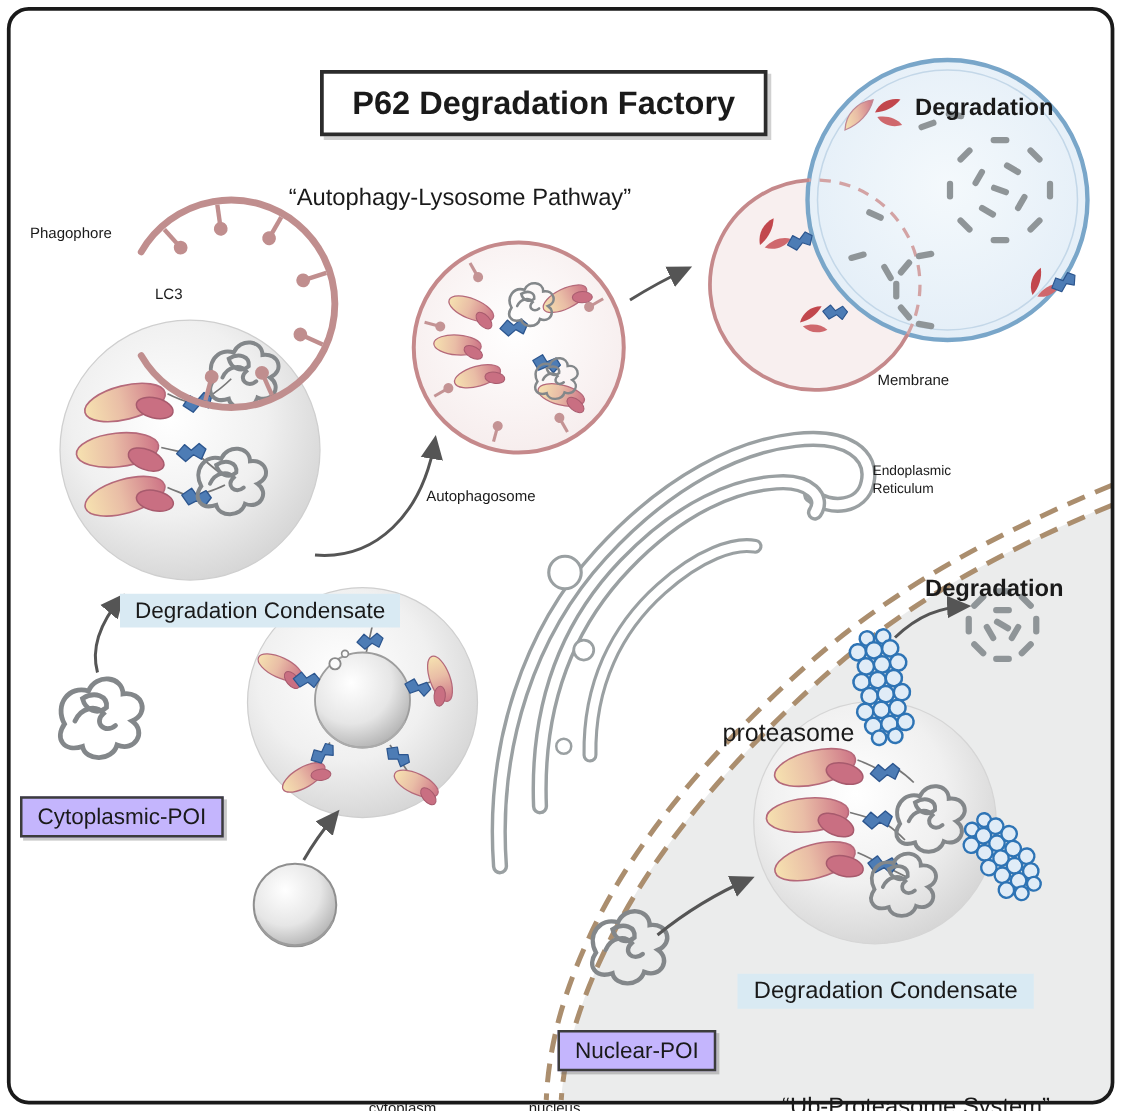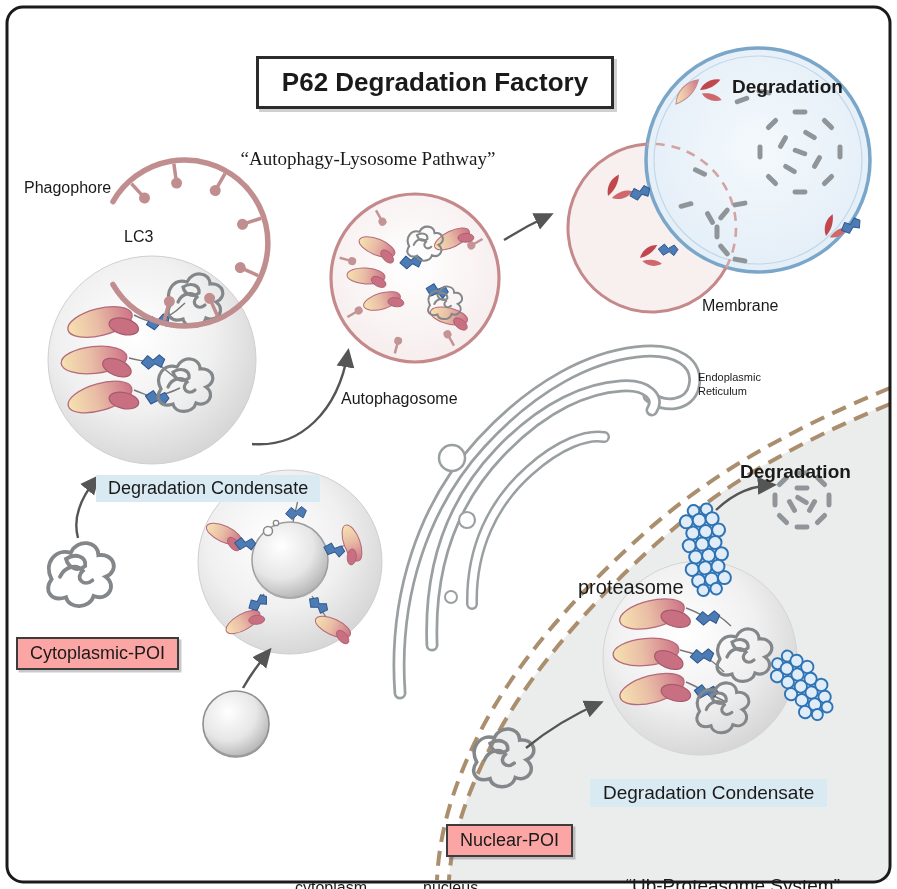--- a/index.html
+++ b/index.html
@@ -4,25 +4,25 @@
 <style>
   html,body{margin:0;padding:0;background:#fff;}
   .stage{position:relative;width:897px;height:889px;background:#fff;overflow:hidden;
          font-family:"Liberation Sans", sans-serif;color:#1a1a1a;}
   .stage svg{position:absolute;left:0;top:0;}
   .lbl{position:absolute;white-space:nowrap;margin-top:30px;}
   .title-box{border:3px solid #2b2b2b;background:#fff;text-align:center;
              font-size:26px;font-weight:bold;padding:8px 0;
              box-shadow:3px 3px 0 rgba(120,120,120,.35);}
   .quoted{font-size:19px;}
-  .plain16{font-size:16px;}
+  .plain16{font-size:12px;}
   .plain19{font-size:19px;font-weight:bold;}
   .hl{background:#d9eaf3;padding:3px 12px;font-size:18px;}
   .hl2{background:#d9eaf3;padding:3px 13px;font-size:19px;}
-  .poi-box{border:2px solid #3c3c3c;background:#fca5a5;padding:4px 12px;font-size:18px;
+  .poi-box{border:2px solid #3c3c3c;background:#c4b5fd;padding:4px 12px;font-size:18px;
            box-shadow:2.5px 2.5px 0 rgba(100,100,100,.35);}
   .er-lbl{font-size:11px;white-space:pre-line;text-align:left;line-height:1.25;}
 </style>
 </head>
 <body>
 
 <div class="stage">
 
 <svg width="897" height="889" viewBox="0 0 897 889">
   <defs>
@@ -331,21 +331,21 @@
     <path marker-end="url(#arrowHd)" d="M243,688 C251,674 260,662 269,651"></path>
     <path marker-end="url(#arrowHd)" d="M526,748 C553,726 577,713 600,703"></path>
     <path marker-end="url(#arrowHd)" d="M716,510 C735,492 752,486 773,485"></path>
   </g>
 
   <rect x="7" y="7" width="883" height="875" rx="16" fill="none" stroke="#1a1a1a" stroke-width="3"></rect>
 </svg>
 
 <div class="lbl title-box" style="left:256px;top:26px;width:352px;">P62 Degradation Factory</div>
 
-<div class="lbl quoted" style="left:168px;top:118px;width:400px;text-align:center;font-family:Liberation Serif, serif;">“Autophagy-Lysosome Pathway”</div>
+<div class="lbl quoted" style="left:168px;top:118px;width:400px;text-align:center;">“Autophagy-Lysosome Pathway”</div>
 
 <div class="lbl plain16" style="left:24px;top:149px;">Phagophore</div>
 
 <div class="lbl plain16" style="left:124px;top:198px;">LC3</div>
 
 <div class="lbl plain19" style="left:732px;top:46px;">Degradation</div>
 
 <div class="lbl plain16" style="left:702px;top:267px;">Membrane</div>
 
 <div class="lbl plain16" style="left:341px;top:360px;">Autophagosome</div>

